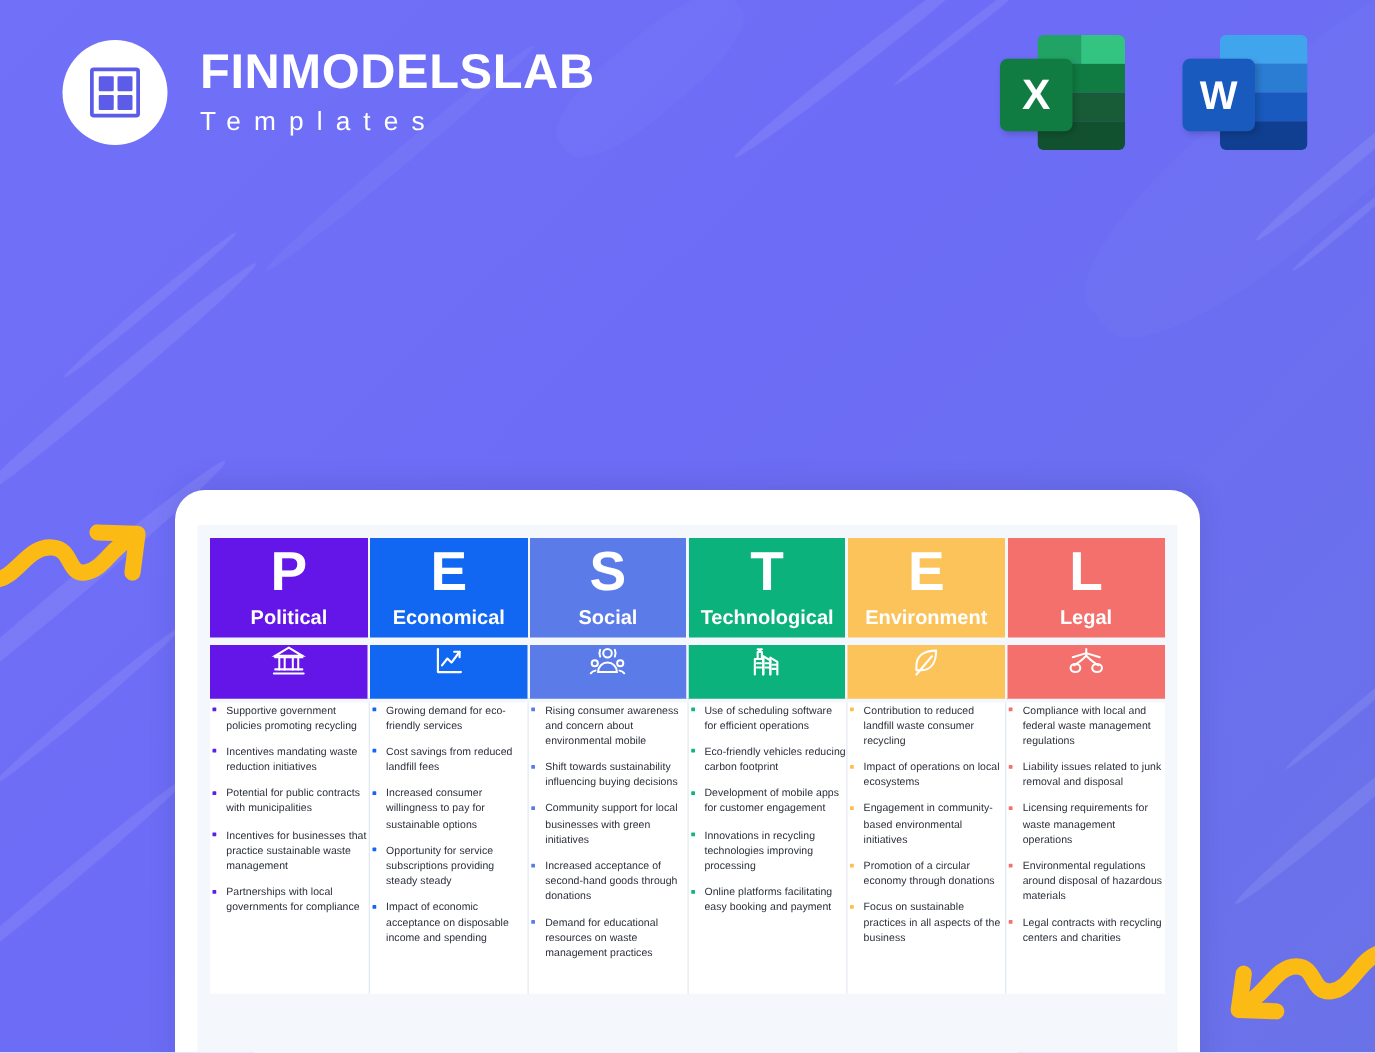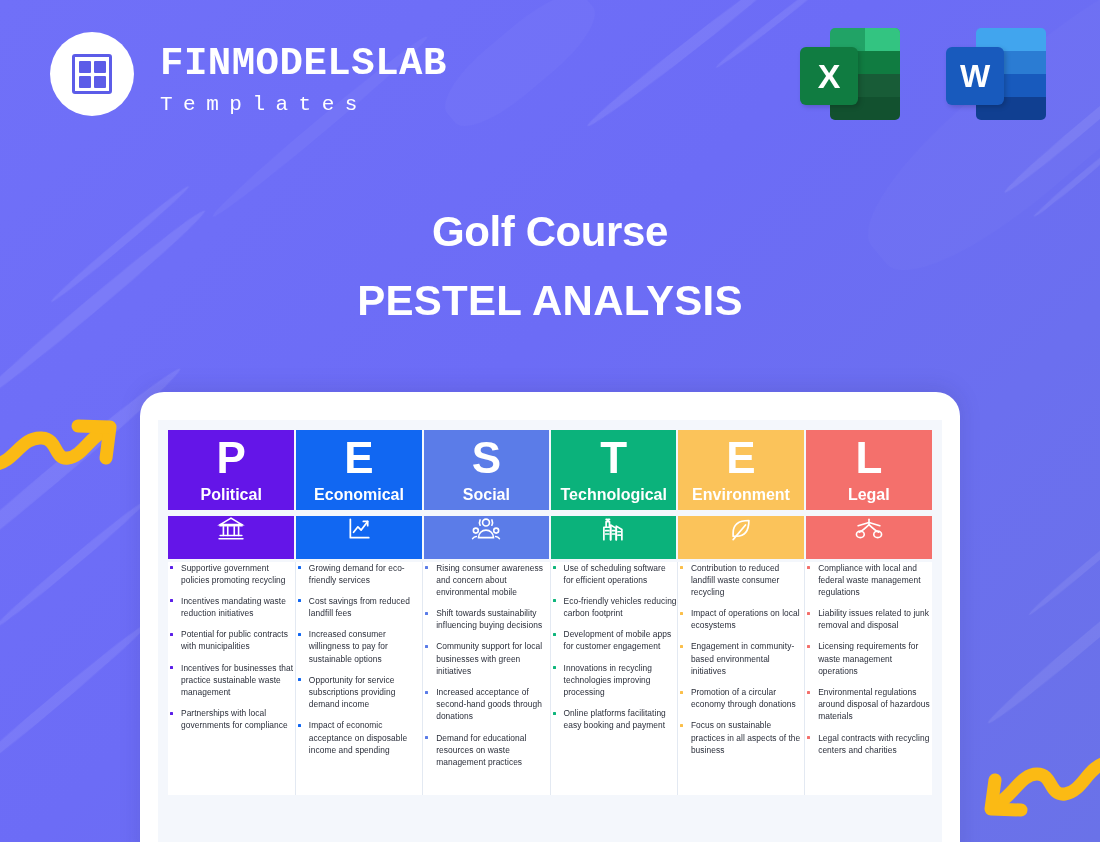--- a/index.html
+++ b/index.html
@@ -26,21 +26,21 @@
   .b7 { width: 340px; height: 16px; top: 470px; left: -120px; transform: rotate(-40deg); }
   .b8 { width: 200px; height: 9px;  top: 560px; left: -30px; transform: rotate(-40deg); }
   .b9 { width: 260px; height: 11px; top: 700px; left: -80px; transform: rotate(-40deg); }
   .b10{ width: 240px; height: 12px; top: 640px; left: 960px; transform: rotate(-40deg); }
   .b11{ width: 160px; height: 7px;  top: 560px; left: 1010px; transform: rotate(-40deg); }
   .b12{ width: 280px; height: 13px; top: 120px; left: 180px; transform: rotate(-40deg); opacity: .55;}
   .b13{ width: 180px; height: 60px; top: 30px; left: 430px; transform: rotate(-40deg); opacity:.35; border-radius:40%;}
   .b14{ width: 420px; height: 120px; top: 60px; left: 830px; transform: rotate(-40deg); opacity:.25; border-radius:40%;}
 
   
-  .logo-wrap { position: absolute; top: 32px; left: 50px; display: flex; align-items: flex-end; font-family: Liberation Mono, monospace; }
+  .logo-wrap { position: absolute; top: 32px; left: 50px; display: flex; align-items: center; }
   .logo-circle {
     width: 84px; height: 84px; border-radius: 50%;
     background: #ffffff; display: flex; align-items: center; justify-content: center;
     flex: 0 0 auto;
   }
   .logo-grid { width: 40px; height: 40px; border: 3.5px solid #5C5CE8; border-radius: 3px;
                display: grid; grid-template-columns: 1fr 1fr; grid-template-rows: 1fr 1fr; gap: 3px; padding: 3.5px; }
   .logo-grid i { background: #5C5CE8; border-radius: 1px; display:block; }
   .logo-text { margin-left: 26px; }
   .logo-title {
@@ -214,24 +214,20 @@
       <div class="wd-body">
         <span class="wd-r1"></span>
           <span class="wd-r2"></span>
           <span class="wd-r3"></span>
           <span class="wd-r4"></span>
       </div>
       <div class="wd-tile">W</div>
     </div>
   </div>
 
-  <div class="title-block">
-    <div class="title-line1">Golf Course</div>
-    <div class="title-line2">PESTEL ANALYSIS</div>
-  </div>
 
   <div class="arrow-left">
     <svg width="135" height="70" viewBox="0 0 135 70">
       <path d="M4 56 C 22 54, 30 28, 50 30 C 66 31, 62 52, 76 50 C 90 48, 96 32, 110 24" stroke="#FBBA14" stroke-width="13" fill="none" stroke-linecap="round"></path>
       <path d="M86 18 L118 19 L114 50" stroke="#FBBA14" stroke-width="13" fill="none" stroke-linecap="round" stroke-linejoin="round"></path>
     </svg>
   </div>
   <div class="arrow-right">
     <svg width="135" height="80" viewBox="0 0 135 80">
       <path d="M131 12 C 116 18, 110 40, 94 42 C 78 44, 82 22, 66 22 C 50 22, 42 44, 26 52" stroke="#FBBA14" stroke-width="13" fill="none" stroke-linecap="round"></path>
@@ -361,21 +357,21 @@
               <li>Potential for public contracts with municipalities</li>
               <li>Incentives for businesses that practice sustainable waste management</li>
               <li>Partnerships with local governments for compliance</li>
             </ul>
           </td>
           <td class="body-cell c1">
             <ul class="bullets">
               <li>Growing demand for eco-friendly services</li>
               <li>Cost savings from reduced landfill fees</li>
               <li>Increased consumer willingness to pay for sustainable options</li>
-              <li>Opportunity for service subscriptions providing demand income</li>
+              <li>Opportunity for service subscriptions providing steady steady</li>
               <li>Impact of economic acceptance on disposable income and spending</li>
             </ul>
           </td>
           <td class="body-cell c2">
             <ul class="bullets">
               <li>Rising consumer awareness and concern about environmental mobile</li>
               <li>Shift towards sustainability influencing buying decisions</li>
               <li>Community support for local businesses with green initiatives</li>
               <li>Increased acceptance of second-hand goods through donations</li>
               <li>Demand for educational resources on waste management practices</li>

